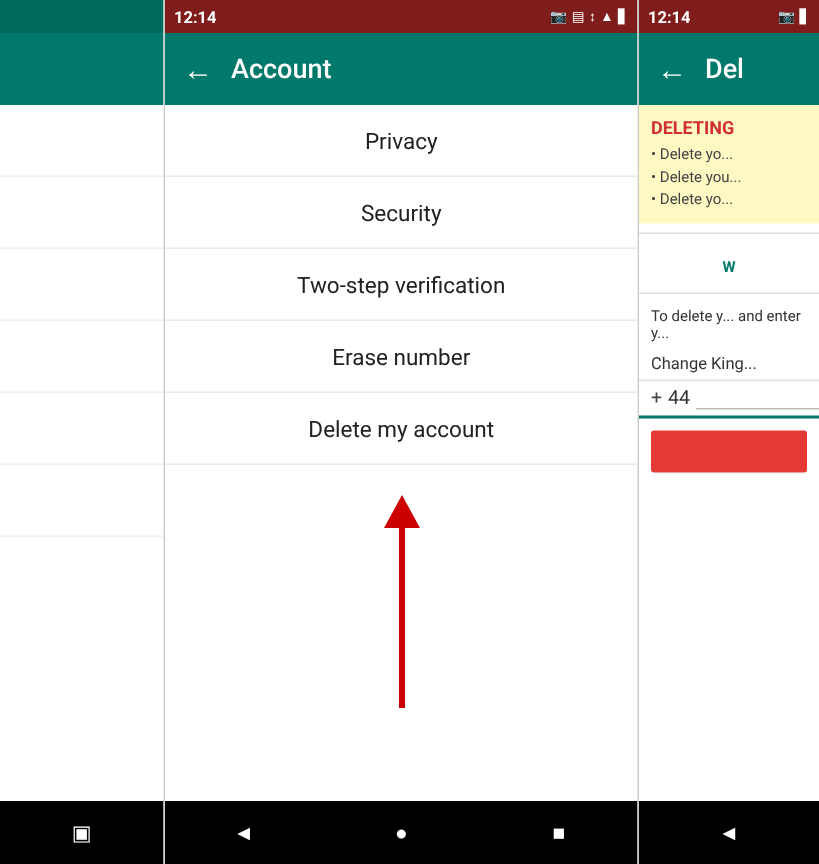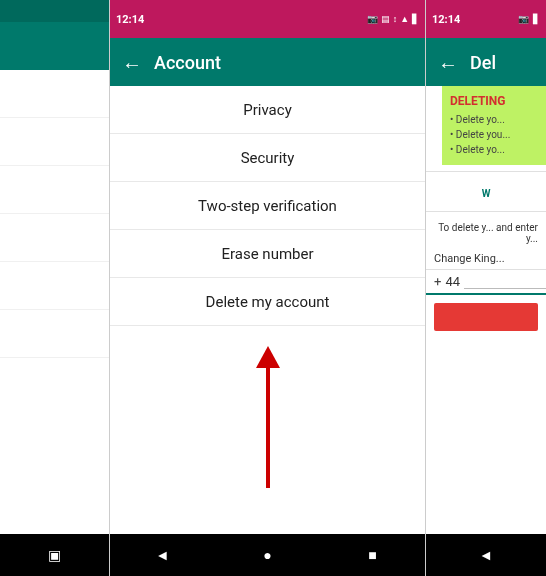--- a/index.html
+++ b/index.html
@@ -40,22 +40,22 @@
 
     
     .panel-right {
       width: 120px;
       background: #fff;
       overflow: hidden;
     }
 
     
     .status-bar {
-      height: 38px;
-      background: #be185d;
+      height: 22px;
+      background: #7f1d1d;
       display: flex;
       align-items: center;
       justify-content: space-between;
       padding: 0 6px;
       flex-shrink: 0;
     }
 
     .status-bar-time {
       color: #fff;
       font-size: 11px;
@@ -189,22 +189,21 @@
 
     
     .delete-content {
       flex: 1;
       background: #fff;
       overflow: hidden;
     }
 
     .delete-header {
       padding: 8px 8px 8px 8px;
-      background: #bef264;
-      margin-left: 16px;
+      background: #fef9c3;
     }
 
     .deleting-title {
       color: #d32f2f;
       font-size: 12px;
       font-weight: bold;
       margin-bottom: 4px;
     }
 
     .delete-bullet {
@@ -216,21 +215,20 @@
     .delete-divider {
       height: 1px;
       background: #e0e0e0;
       margin: 6px 0;
     }
 
     .delete-warning-text {
       color: #333;
       font-size: 10px;
       padding: 4px 8px;
-      text-align: right;
     }
 
     .delete-country {
       color: #333;
       font-size: 11px;
       padding: 4px 8px;
       border-bottom: 1px solid #e0e0e0;
     }
 
     .delete-phone-row {

